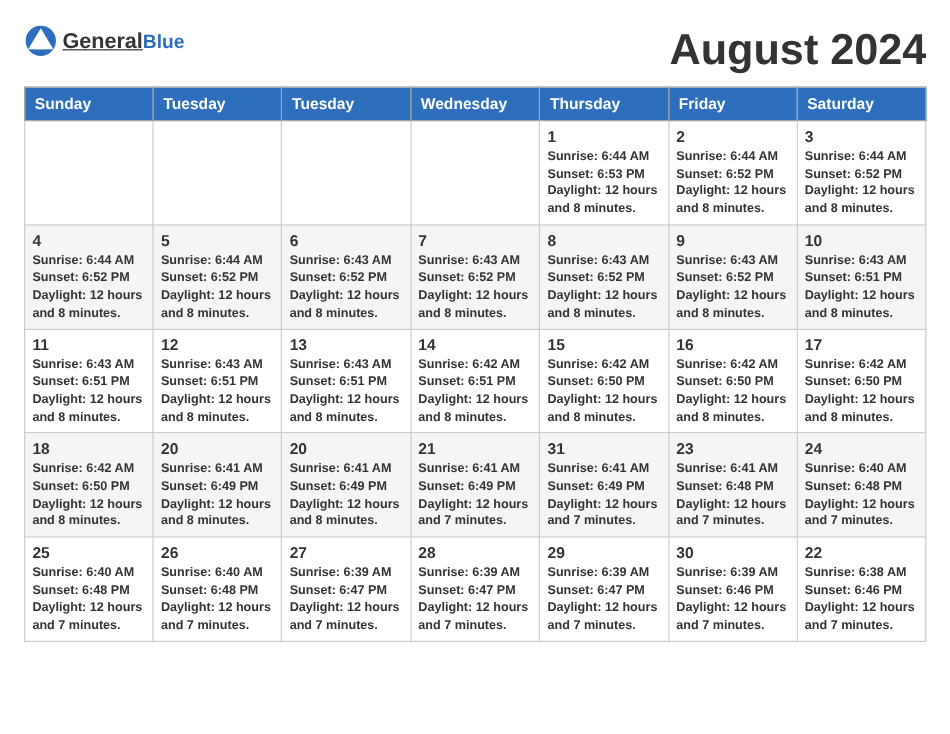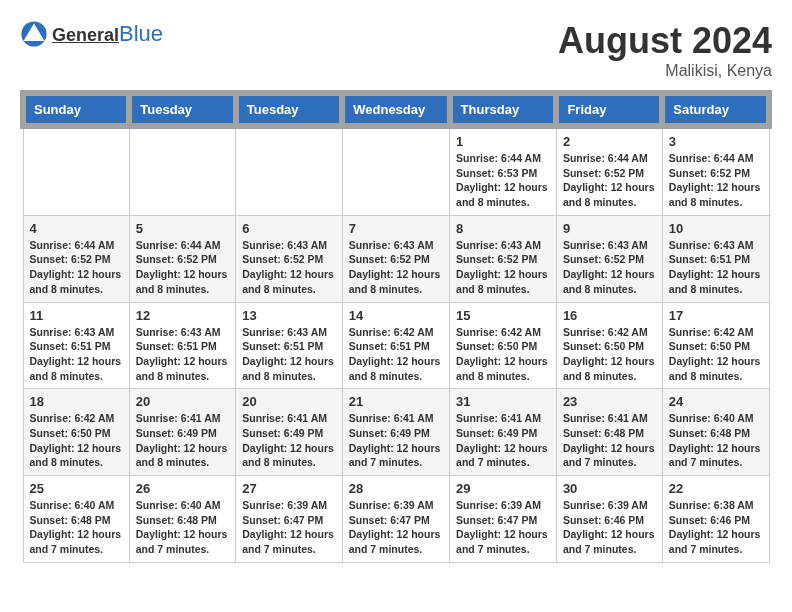--- a/index.html
+++ b/index.html
@@ -21,22 +21,22 @@
       align-items: center;
       gap: 4px;
     }
     .logo-text-general {
       font-size: 18px;
       font-weight: bold;
       color: #333;
       text-decoration: underline;
     }
     .logo-text-blue {
-      font-size: 22px;
-      font-weight: normal;
+      font-size: 16px;
+      font-weight: bold;
       color: #2e6fbd;
     }
     .logo-icon {
       width: 28px;
       height: 28px;
     }
     .title-block {
       text-align: right;
     }
     .month-year {
@@ -51,21 +51,21 @@
     .calendar {
       width: 100%;
       border-collapse: collapse;
     }
     .calendar th {
       background-color: #2e6fbd;
       color: #fff;
       text-align: left;
       padding: 6px 8px;
       font-size: 13px;
-      border: 6px solid #a3a3a3;
+      border: 1px solid #a3a3a3;
     }
     .calendar td {
       vertical-align: top;
       border: 1px solid #ccc;
       padding: 5px 6px;
       width: 108px;
       min-height: 80px;
       font-size: 11px;
       background: #fff;
     }
@@ -101,21 +101,20 @@
       <circle cx="20" cy="20" r="18" fill="#2e6fbd"></circle>
       <polygon points="20,5 35,30 5,30" fill="white"></polygon>
       <rect x="12" y="26" width="16" height="4" fill="white"></rect>
     </svg>
     <div>
       <span class="logo-text-general">General</span><span class="logo-text-blue">Blue</span>
     </div>
   </div>
   <div class="title-block">
     <div class="month-year">August 2024</div>
-    <div class="location">Malikisi, Kenya</div>
   </div>
 </div>
 
 <table class="calendar">
   <thead>
     <tr>
     <th>Sunday</th>
         <th>Tuesday</th>
         <th>Tuesday</th>
         <th>Wednesday</th>

